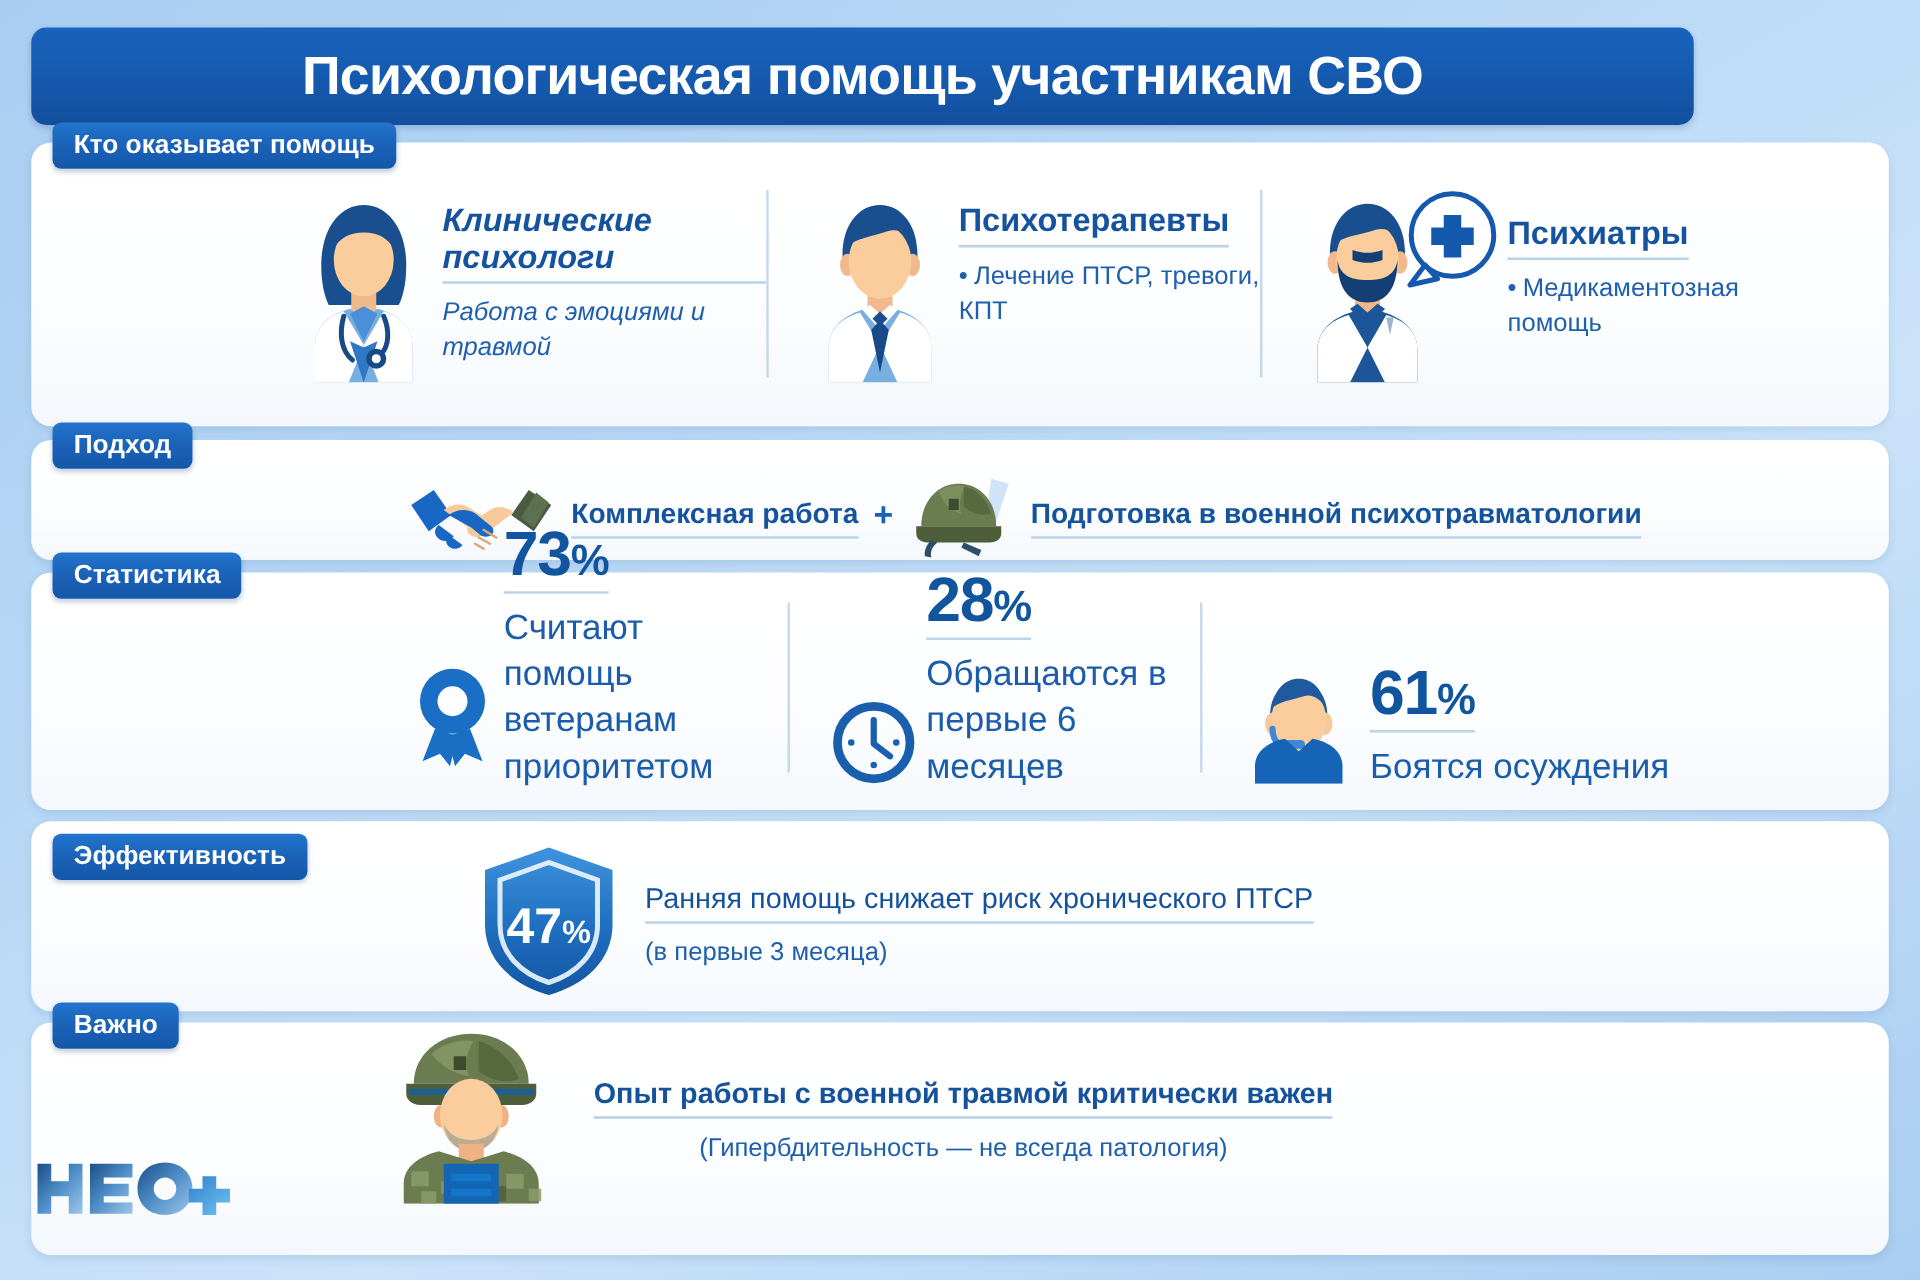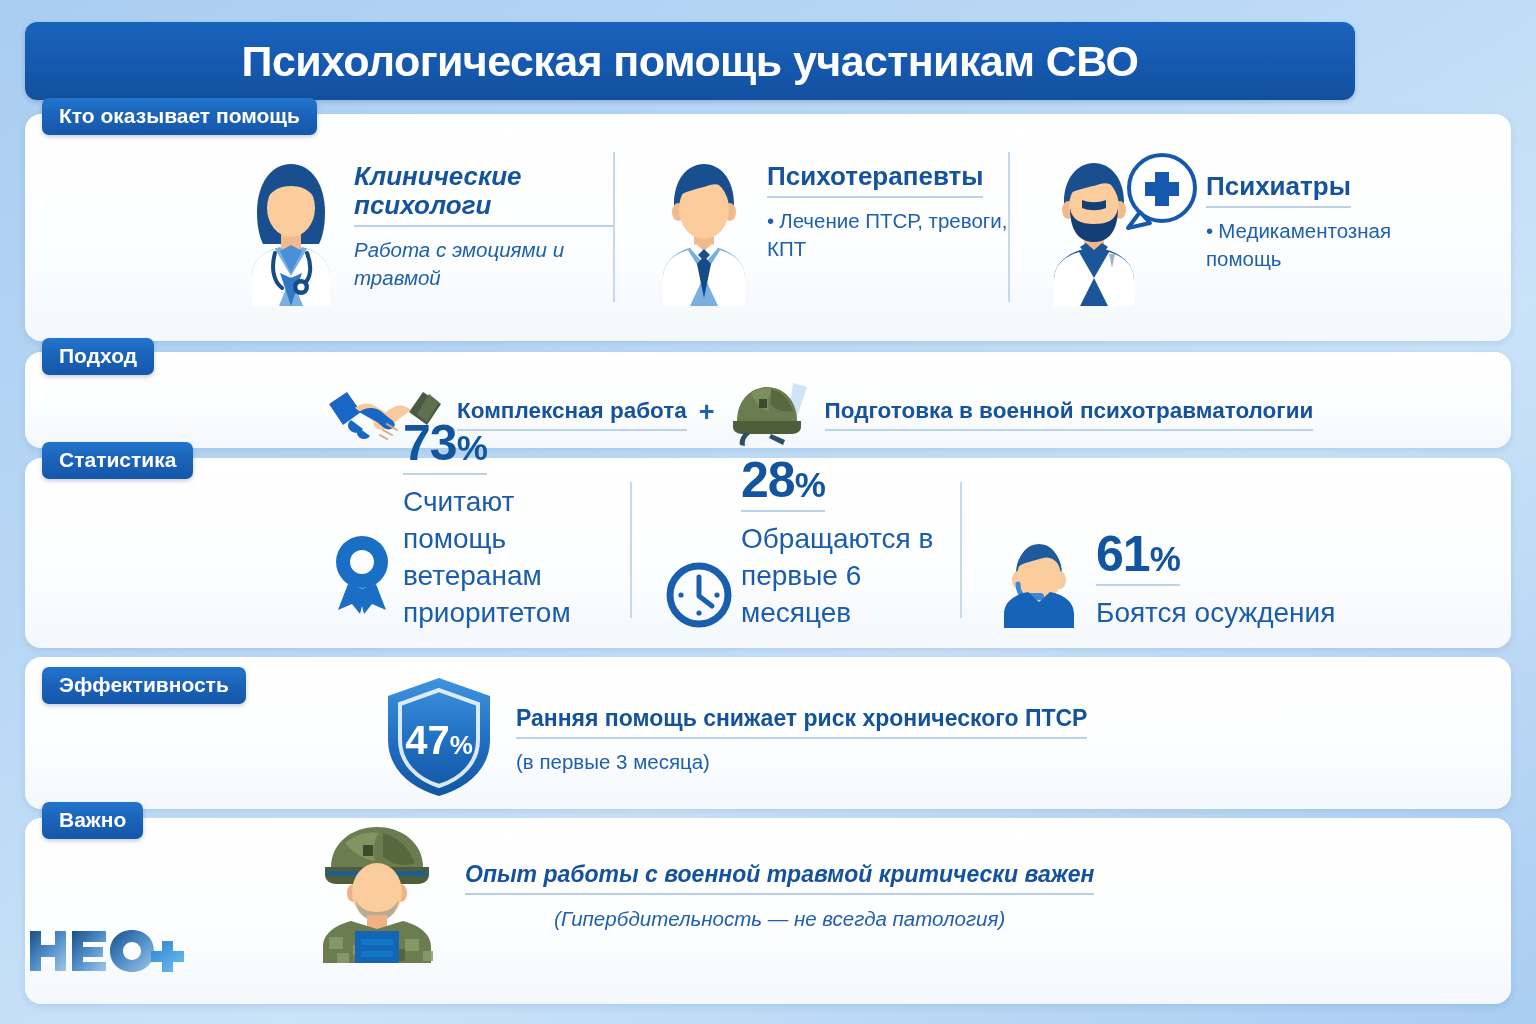--- a/index.html
+++ b/index.html
@@ -206,42 +206,42 @@
     width: 100%; height: 120px;
     display: flex;
     align-items: center;
     padding-left: 20px;
   }
   .eff .shield-wrap { margin-left: 335px; position: relative; }
   .eff-txt { margin-left: 18px; }
   .eff-head {
     color: #14529d;
     font-size: 23px;
-    font-weight: bold;
+    font-weight: normal;
     border-bottom: 2px solid #bcd4ea;
     padding-bottom: 5px;
     display: inline-block;
     text-align: center;
   }
   .eff-sub {
     color: #1e5fae;
     font-size: 20.5px;
     margin-top: 11px;
   }
 
   
   .imp {
     position: absolute;
     top: 0; left: 0;
     width: 100%; height: 150px;
     display: flex;
     align-items: center;
   }
   .imp .sold-wrap { margin-left: 272px; }
-  .imp-txt { margin-left: 8px; margin-top: 6px; font-style: italic; }
+  .imp-txt { margin-left: 18px; margin-top: 6px; }
   .imp-head {
     color: #14529d;
     font-size: 23px;
     font-weight: bold;
     border-bottom: 2px solid #b6cfe6;
     padding-bottom: 5px;
     display: inline-block;
   }
   .imp-sub {
     color: #1e5fae;

